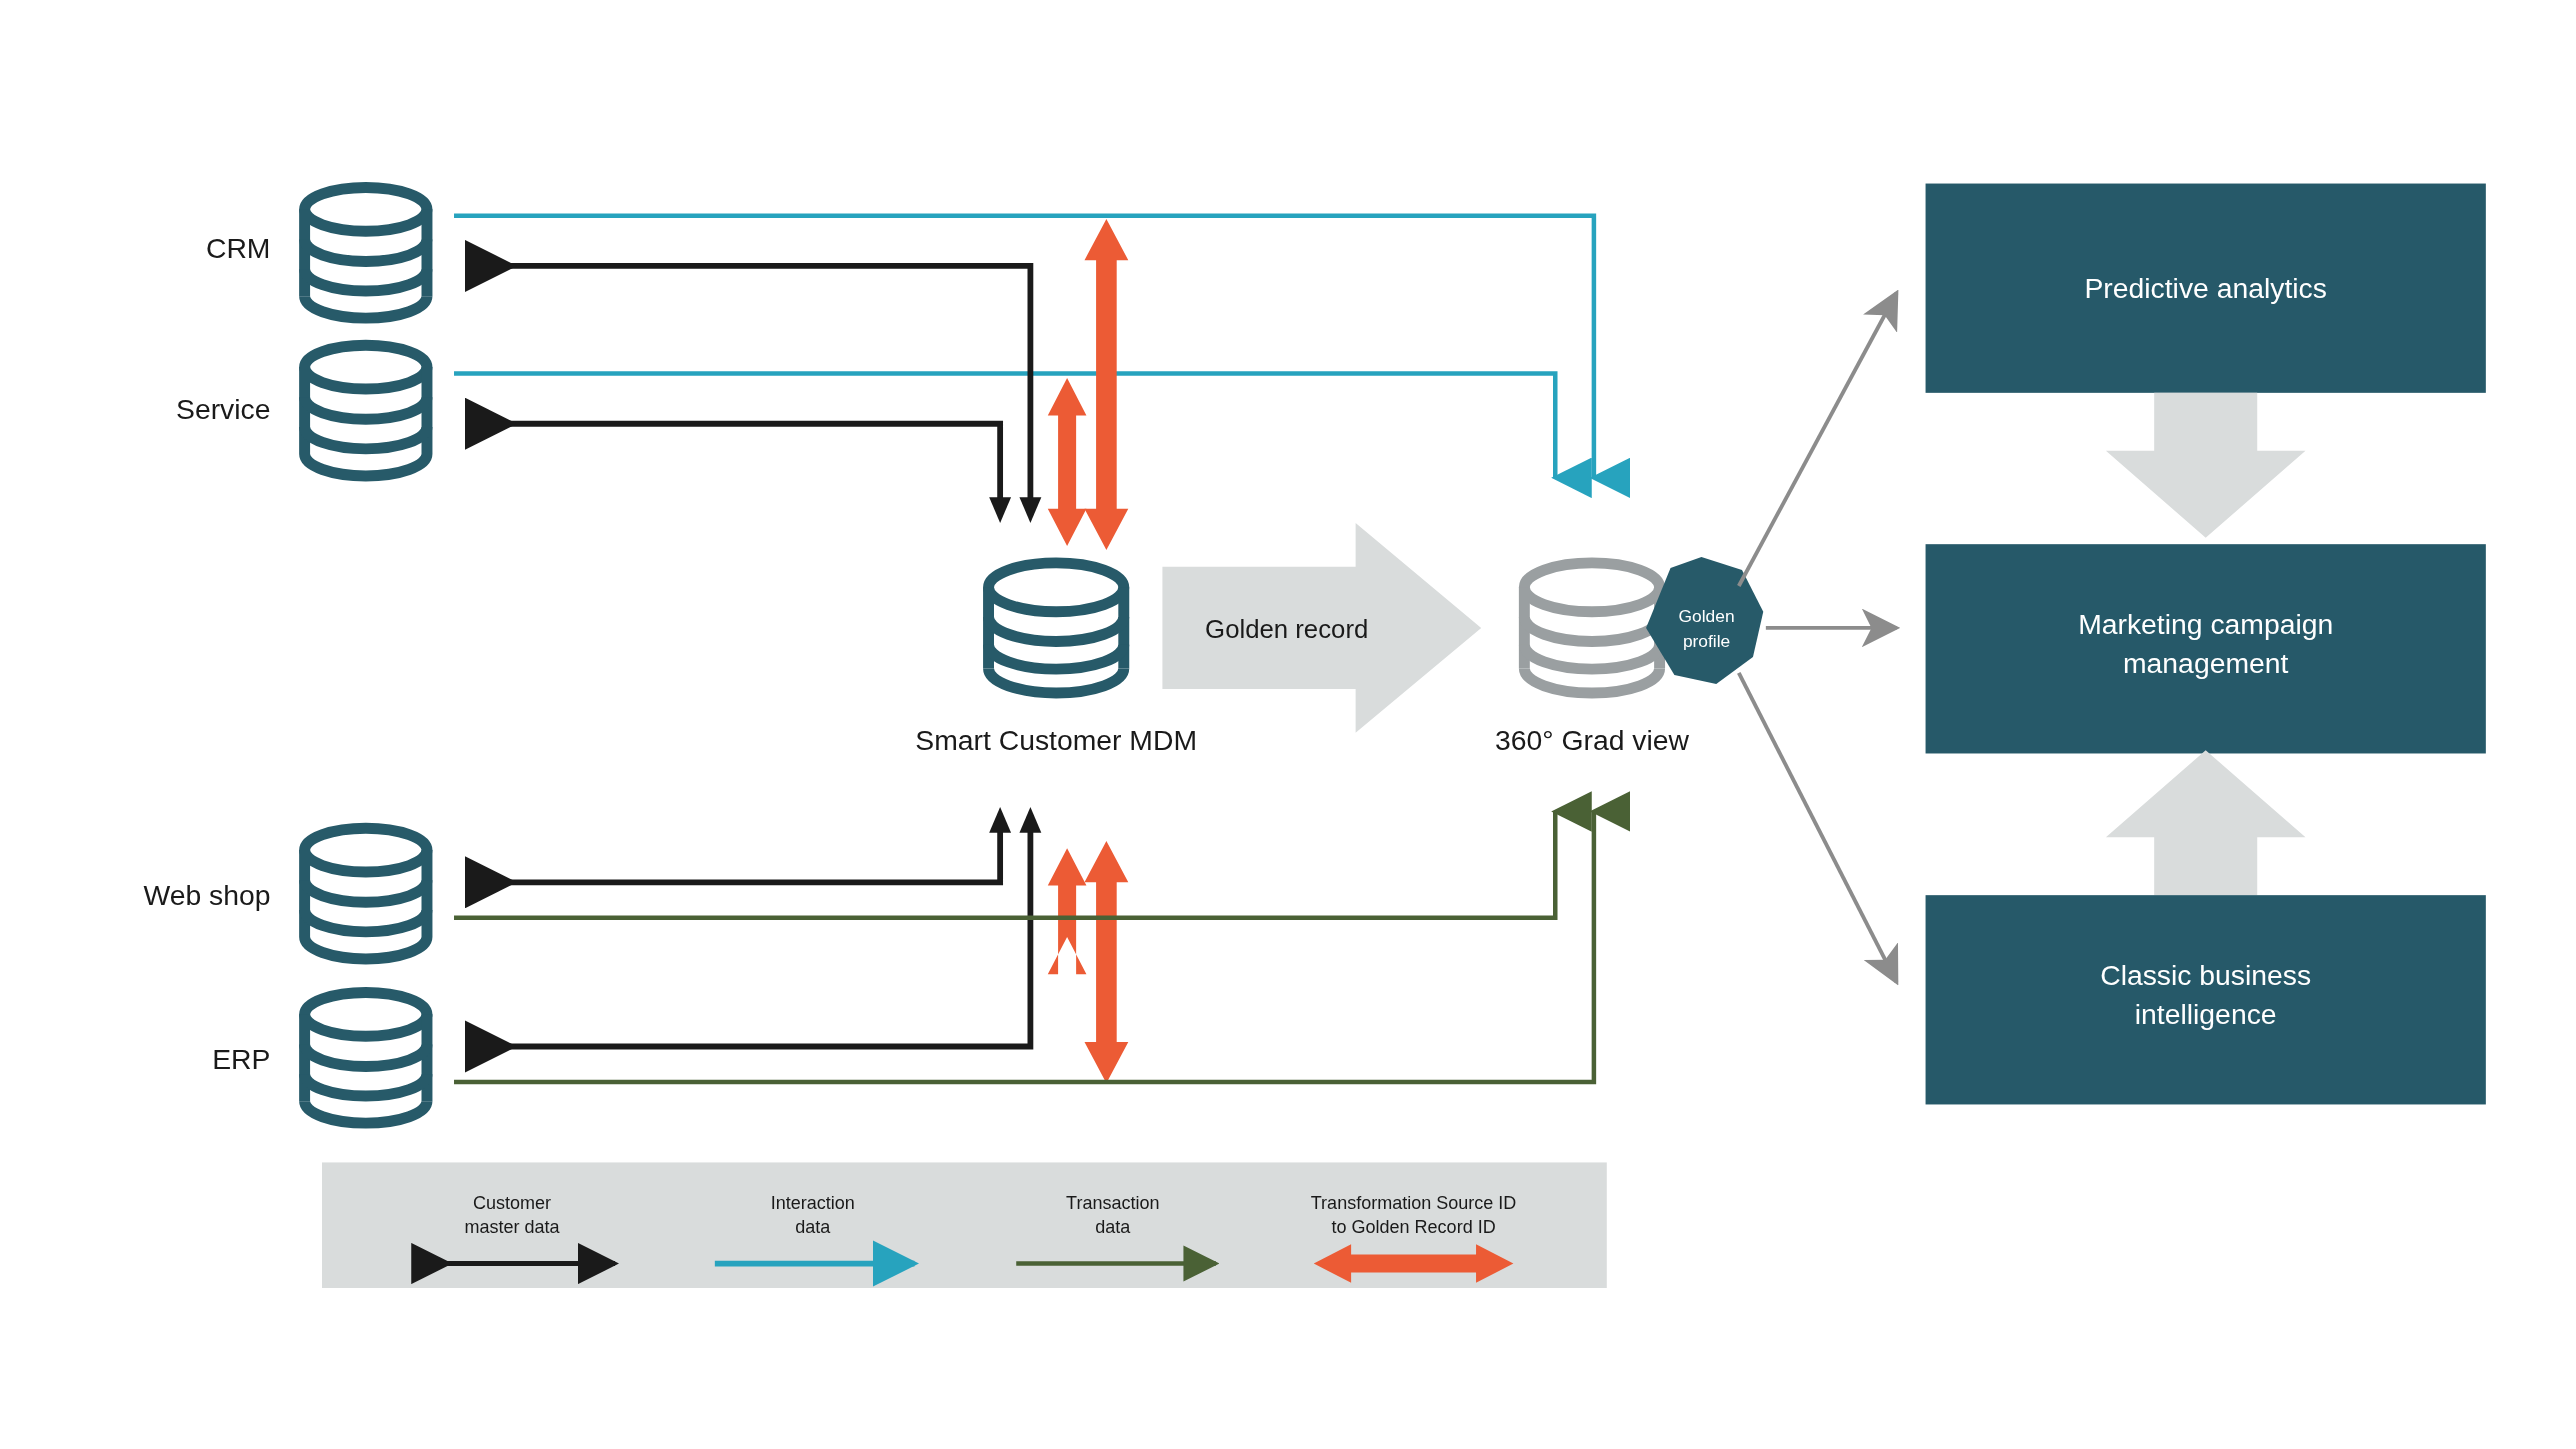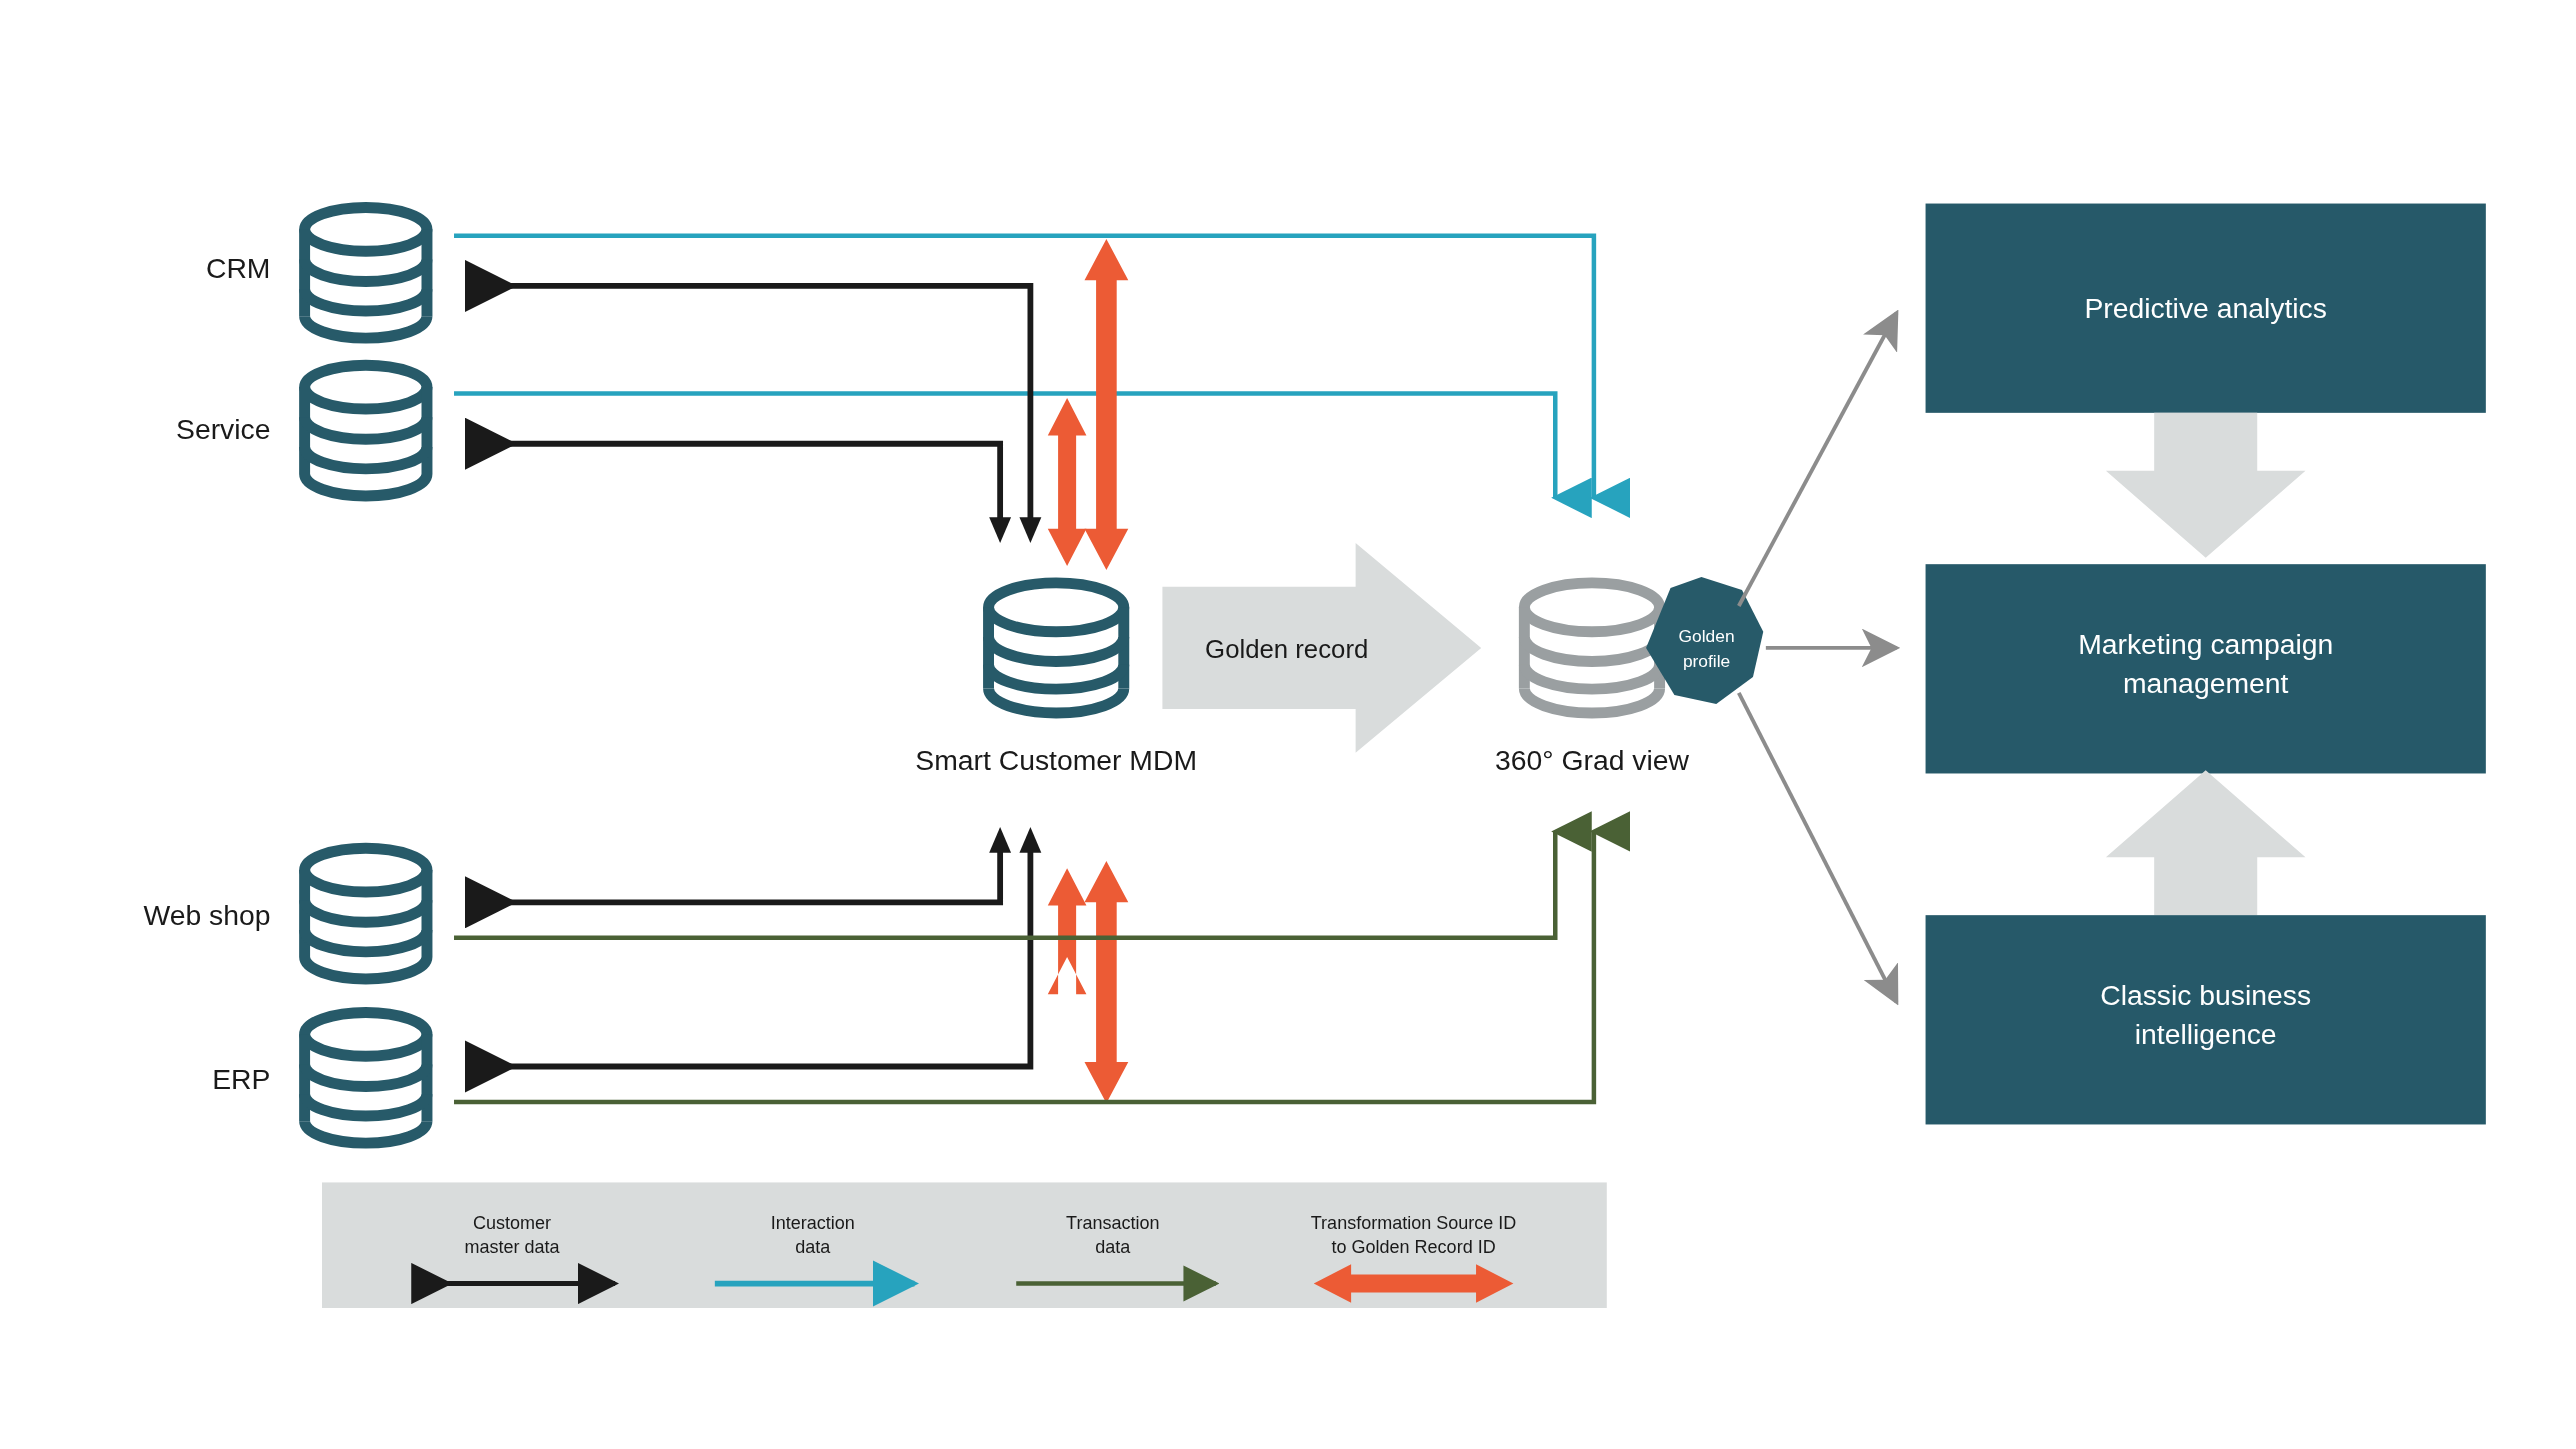--- a/index.html
+++ b/index.html
@@ -11,21 +11,20 @@
     width: 2576px;
     height: 1449px;
     font-family: "Liberation Sans", sans-serif;
     overflow: hidden;
   }
   #stage {
     position: relative;
     width: 2576px;
     height: 1417px;
     background: #ffffff;
-    margin-top: 20px;
   }
   #diagram {
     position: absolute;
     left: 0;
     top: 0;
     width: 2576px;
     height: 1449px;
   }
   .src-label {
     font-size: 44px;

